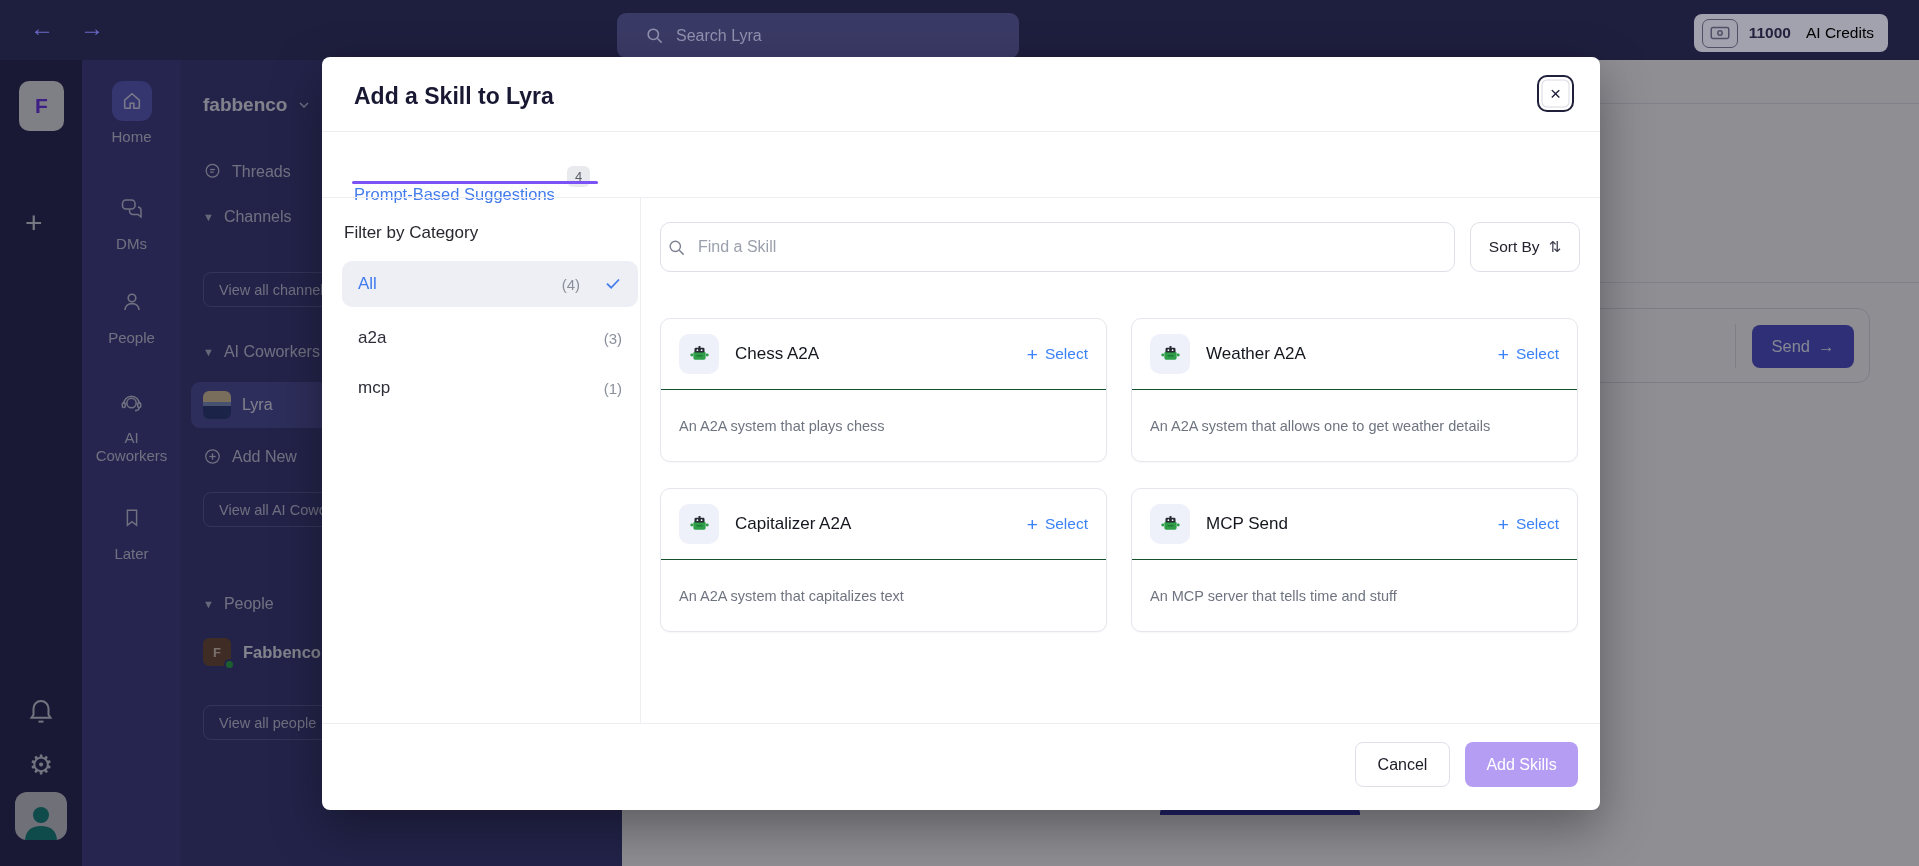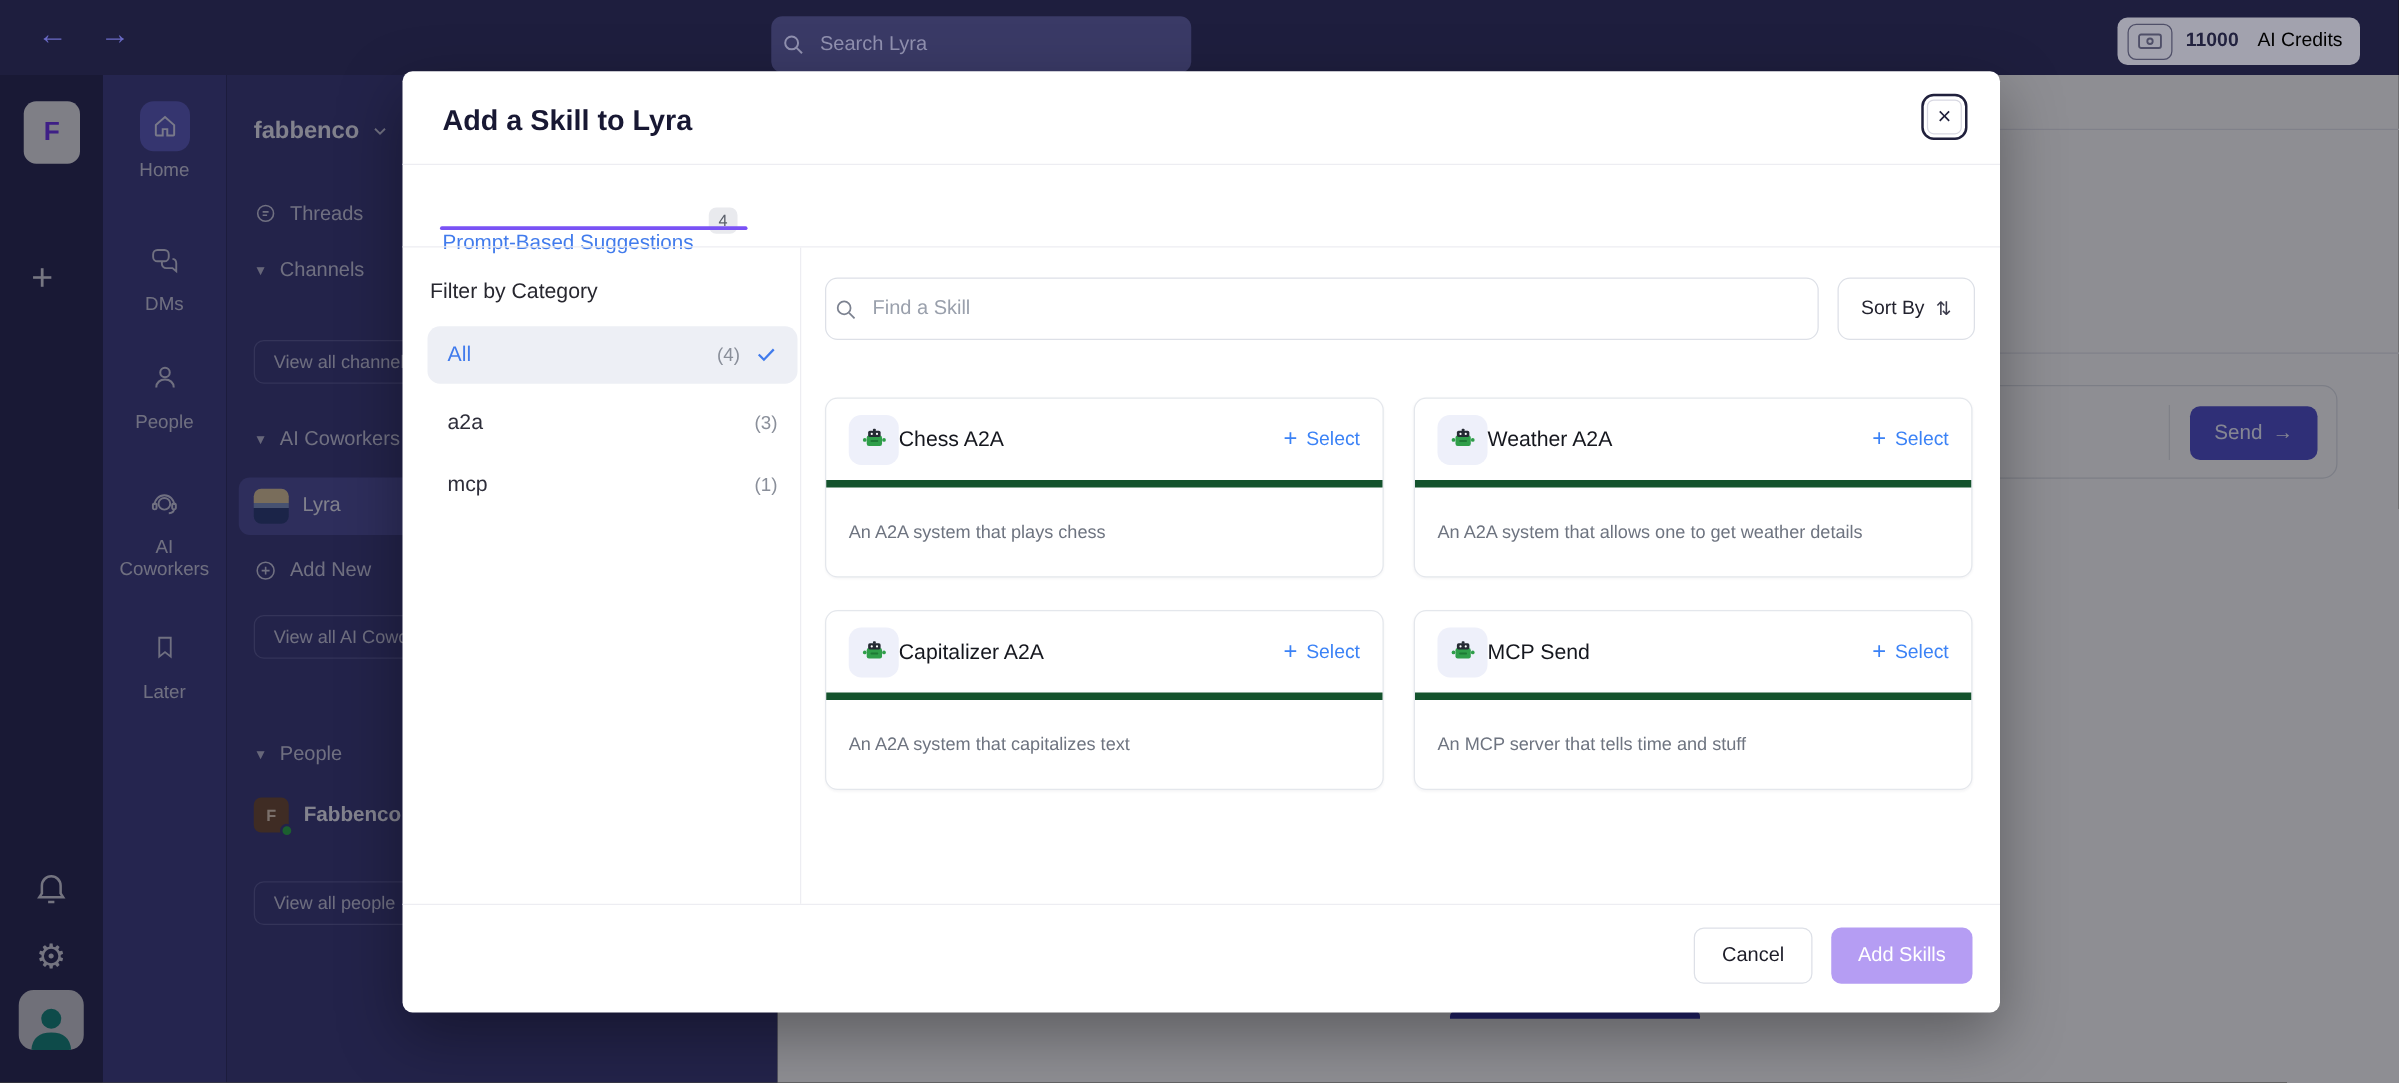--- a/index.html
+++ b/index.html
@@ -3,22 +3,22 @@
 <meta charset="utf-8">
 <style>
   * { box-sizing: border-box; margin: 0; padding: 0; }
   html,body { width:1919px; height:866px; overflow:hidden; background:#000; }
   body { font-family:"Liberation Sans", sans-serif; position:relative; }
   .abs { position:absolute; }
 
   
   #topbar { left:0; top:0; width:1919px; height:60px; background:#1e1e3e; z-index:1; }
   .nav-arrow { top:14px; font-size:24px; color:#6a6ac6; cursor:pointer; }
-  #topbar-search { left:617px; top:13px; width:336px; height:45px; background:#3a3a66;
-    border-radius:9px; display:flex; align-items:center; padding:0 8px; gap:12px; }
+  #topbar-search { left:617px; top:13px; width:402px; height:45px; background:#3a3a66;
+    border-radius:9px; display:flex; align-items:center; padding:0 28px; gap:12px; }
   #topbar-search input { background:transparent; border:none; outline:none; color:#b9b9d4;
     font-size:16px; width:100%; font-family:"Liberation Sans",sans-serif; }
   #topbar-search input::placeholder { color:#9191b0; }
   #credits-badge { right:31px; top:14px; height:38px; background:#a2a2ae; border-radius:8px;
     display:flex; align-items:center; padding:0 14px 0 8px; gap:11px; }
   .credit-iconbox { width:36px; height:29px; border:1.5px solid #4f4f68; border-radius:7px;
     display:flex; align-items:center; justify-content:center; }
   #credits-badge .amt { font-weight:700; color:#22223f; font-size:15.5px; }
   #credits-badge .lbl { color:#000000; font-size:15.5px; margin-left:4px; }
 
@@ -75,42 +75,42 @@
     font-size:19px; color:#20203c; display:flex; align-items:center; justify-content:center; cursor:pointer; }
   .m-divider { left:0; width:1278px; height:1px; background:#ededf2; }
   #tab { left:32px; top:92px; display:flex; align-items:center; gap:12px; cursor:pointer; }
   #tab .tab-label { color:#417bec; font-size:16.5px;margin-top:36px; }
   #tab .tab-badge { background:#e9eaee; color:#5a5f6a; font-size:13px; border-radius:6px; padding:3px 8px; }
   #tab-underline { left:30px; top:124px; width:246px; height:3px; background:#7a52f5; border-radius:2px; }
   #v-divider { left:318px; top:141px; width:1px; height:525px; background:#ededf2; }
 
   #filter-heading { left:22px; top:166px; font-size:17px; color:#27272f; }
   .filter-item { left:20px; width:296px; height:46px; border-radius:10px; display:flex; align-items:center;
-    padding:0 16px; font-size:17px; color:#2e2e3a; cursor:pointer; }
+    padding:0 16px; font-size:17px; color:#2e2e3a; cursor:pointer;gap:12px; }
   .filter-item.selected { background:#edeff5; }
   .filter-item.selected .f-label { color:#417bec; }
   .filter-item .f-count { margin-left:auto; color:#8a8f9a; font-size:15px; }
   .filter-item .f-check { margin-left:12px; display:flex; }
 
   #skill-search { left:338px; top:165px; width:795px; height:50px; border:1.5px solid #dde0e7;
     border-radius:10px; display:flex; align-items:center; padding:0 6px; gap:12px; background:#fff; }
   #skill-search input { border:none; outline:none; font-size:16px; width:100%; color:#33363e;
     font-family:"Liberation Sans",sans-serif; }
   #skill-search input::placeholder { color:#9aa0ac; }
   #sort-btn { left:1148px; top:165px; width:110px; height:50px; border:1.5px solid #dde0e7; background:#fff;
     border-radius:10px; display:flex; align-items:center; justify-content:center; gap:9px; font-size:15.5px;
     color:#23232f; cursor:pointer; font-family:"Liberation Sans",sans-serif; }
   #sort-btn .updown { font-size:15px; color:#3a3a4a; }
 
   #cards { left:338px; top:261px; display:grid; grid-template-columns:447px 447px; column-gap:24px;
     row-gap:26px; }
   .card { height:144px; border:1px solid #e4e7ec; border-radius:10px; background:#fff;
     box-shadow:0 1px 2px rgba(20,20,40,.04); }
-  .card-head { height:71px; display:flex; align-items:center; padding:0 18px; gap:0;
-    border-bottom:6px solid #14532d; }
+  .card-head { height:71px; display:flex; align-items:center; padding:0 18px; gap:16px;
+    border-bottom:1px solid #14532d; }
   .skill-iconbox { width:40px; height:40px; background:#eef0fa; border-radius:10px; display:flex;
     align-items:center; justify-content:center; }
   .skill-name { font-size:17px; color:#15171e; }
   .select-link { margin-left:auto; display:flex; align-items:center; gap:7px; color:#3b82f6; cursor:pointer; }
   .select-link .plus { font-size:19px; line-height:1; }
   .select-link .sel { font-size:15.5px; }
   .card-desc { height:72px; display:flex; align-items:center; padding:0 18px; color:#6e7480; font-size:14.5px; }
 
   #cancel-btn { left:1033px; top:685px; width:95px; height:45px; border:1.5px solid #dde0e7; background:#fff;
     border-radius:8px; font-size:16px; color:#1c1c28; cursor:pointer; font-family:"Liberation Sans",sans-serif; }

